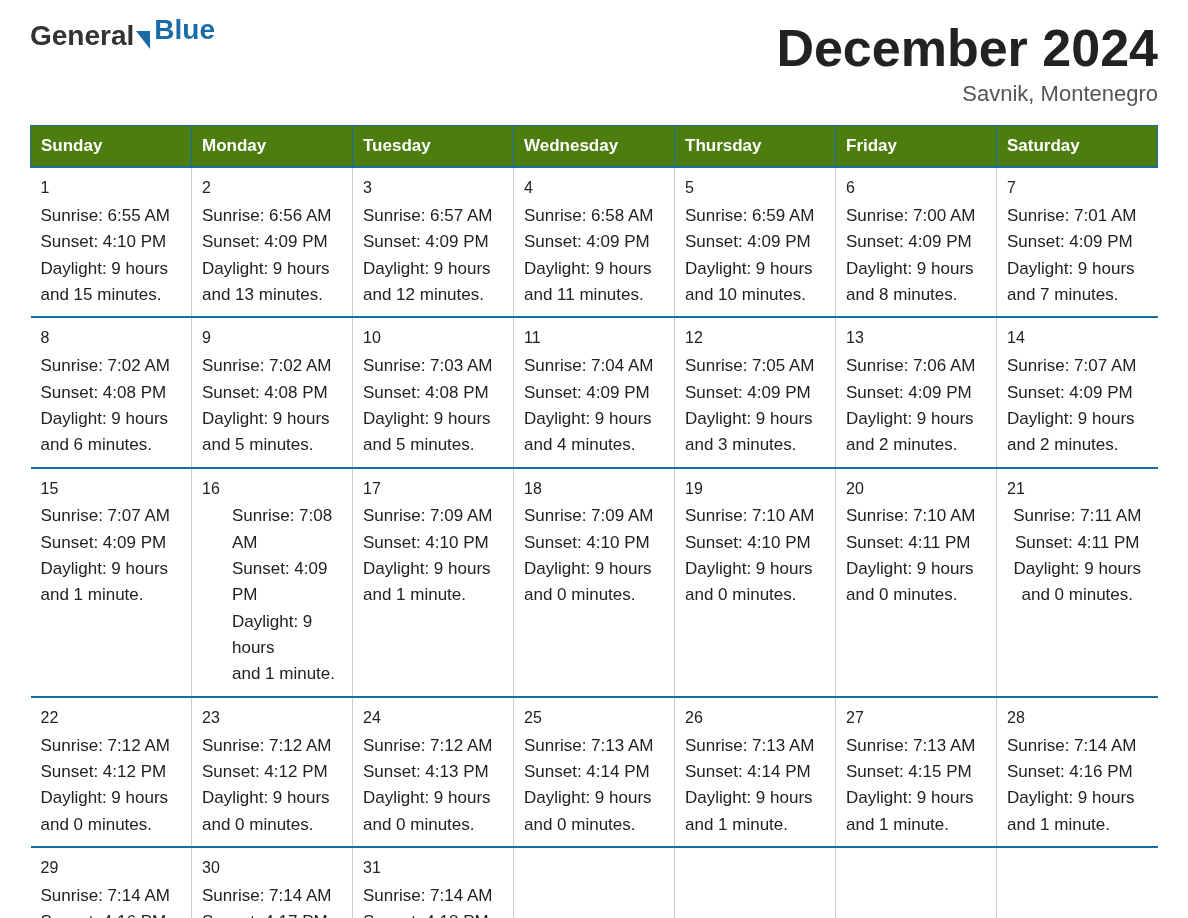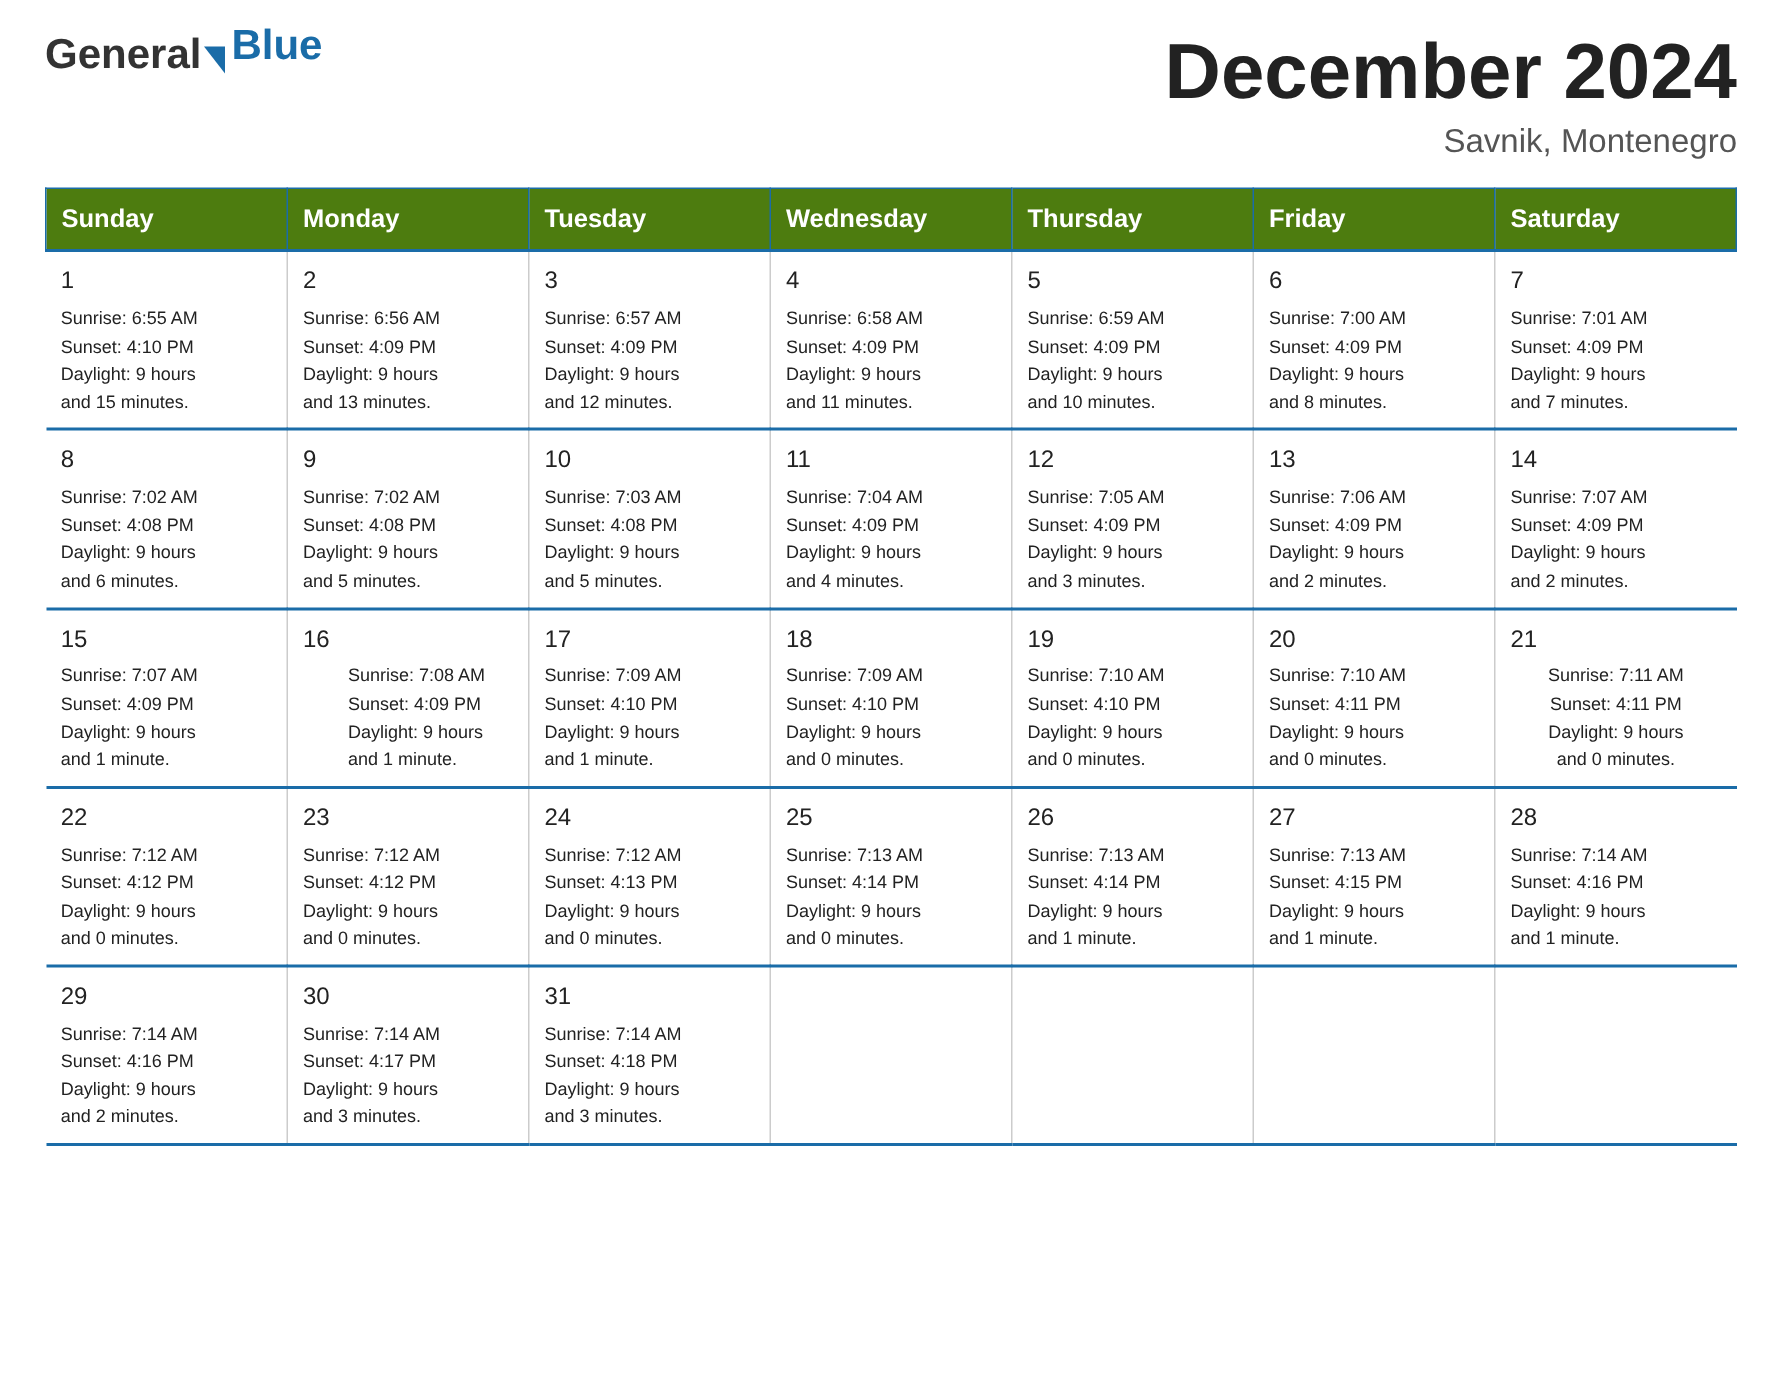--- a/index.html
+++ b/index.html
@@ -90,21 +90,21 @@
     tbody td:last-child {
       border-right: none;
     }
     .day-num {
       font-size: 16px;
       font-weight: normal;
       display: block;
       margin-bottom: 2px;
     }
     .day-info {
-      font-size: 12px;
+      font-size: 17px;
       line-height: 1.55;
     }
     tbody tr:last-child td {
       border-bottom: 2px solid #1a6ca8;
     }
   </style>
 </head>
 <body>
 
 <div class="header">

